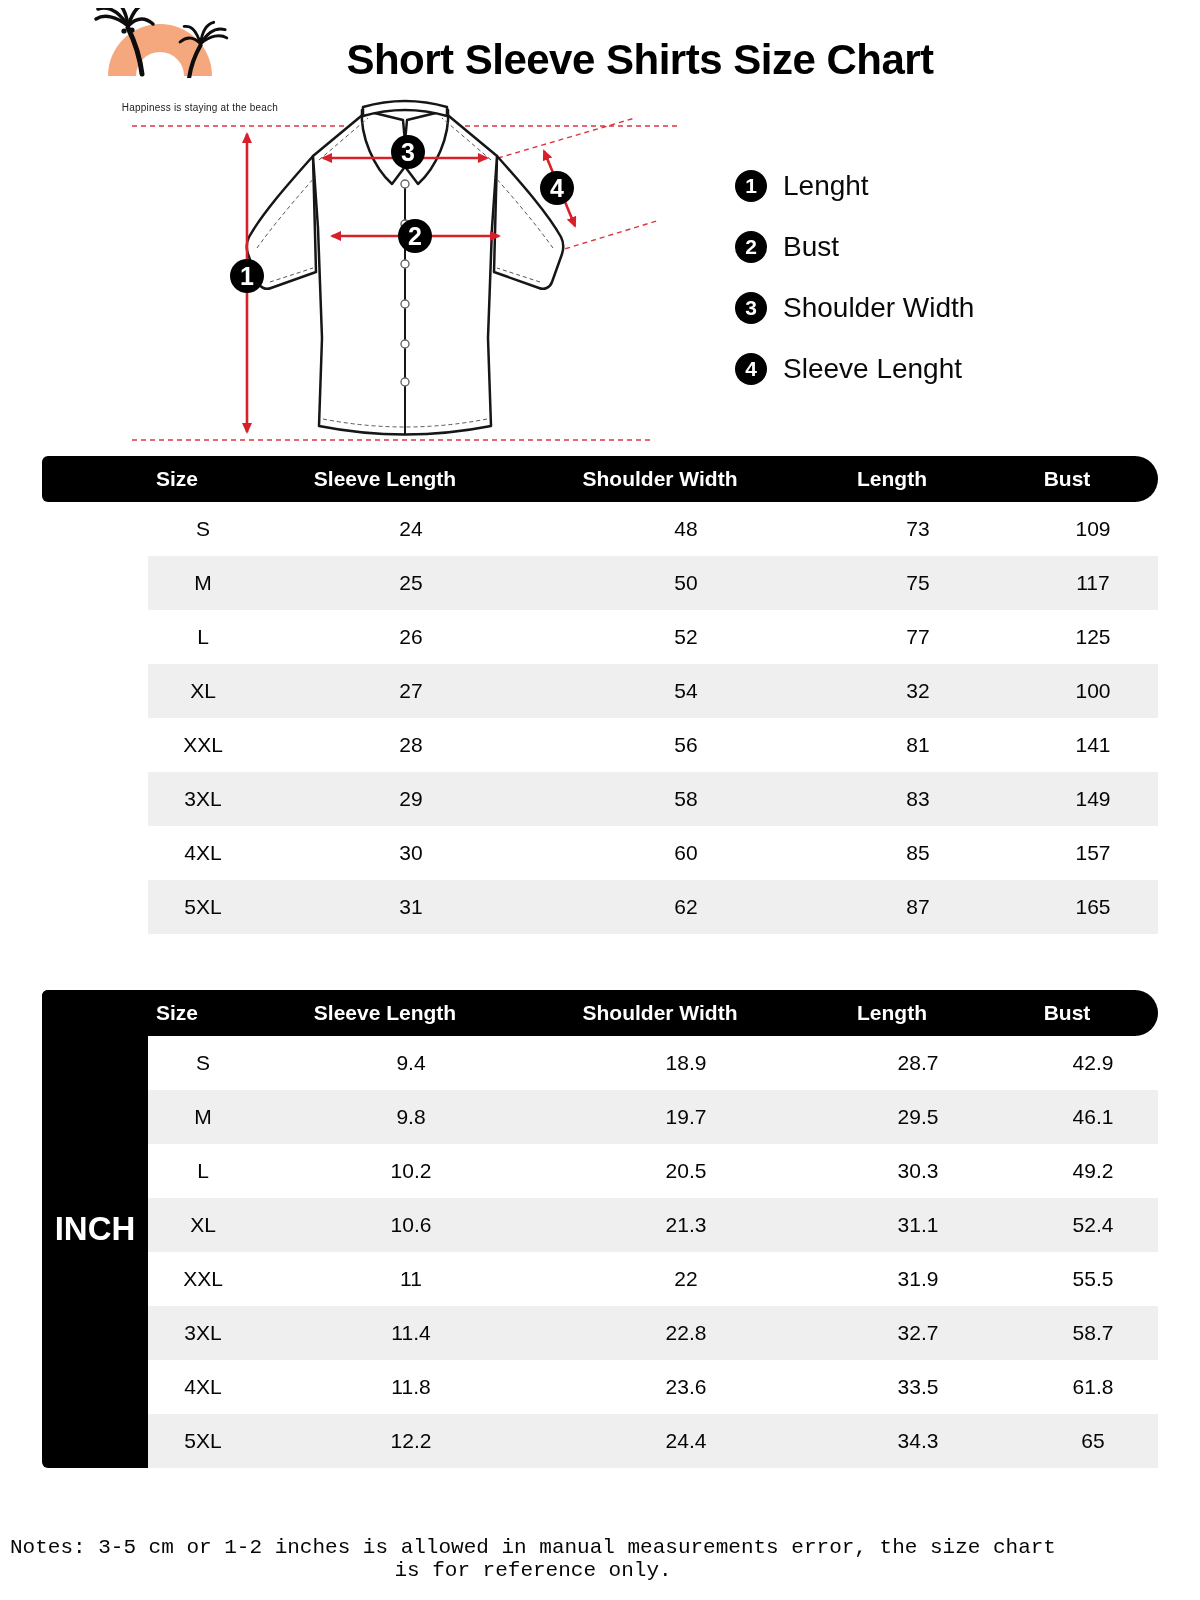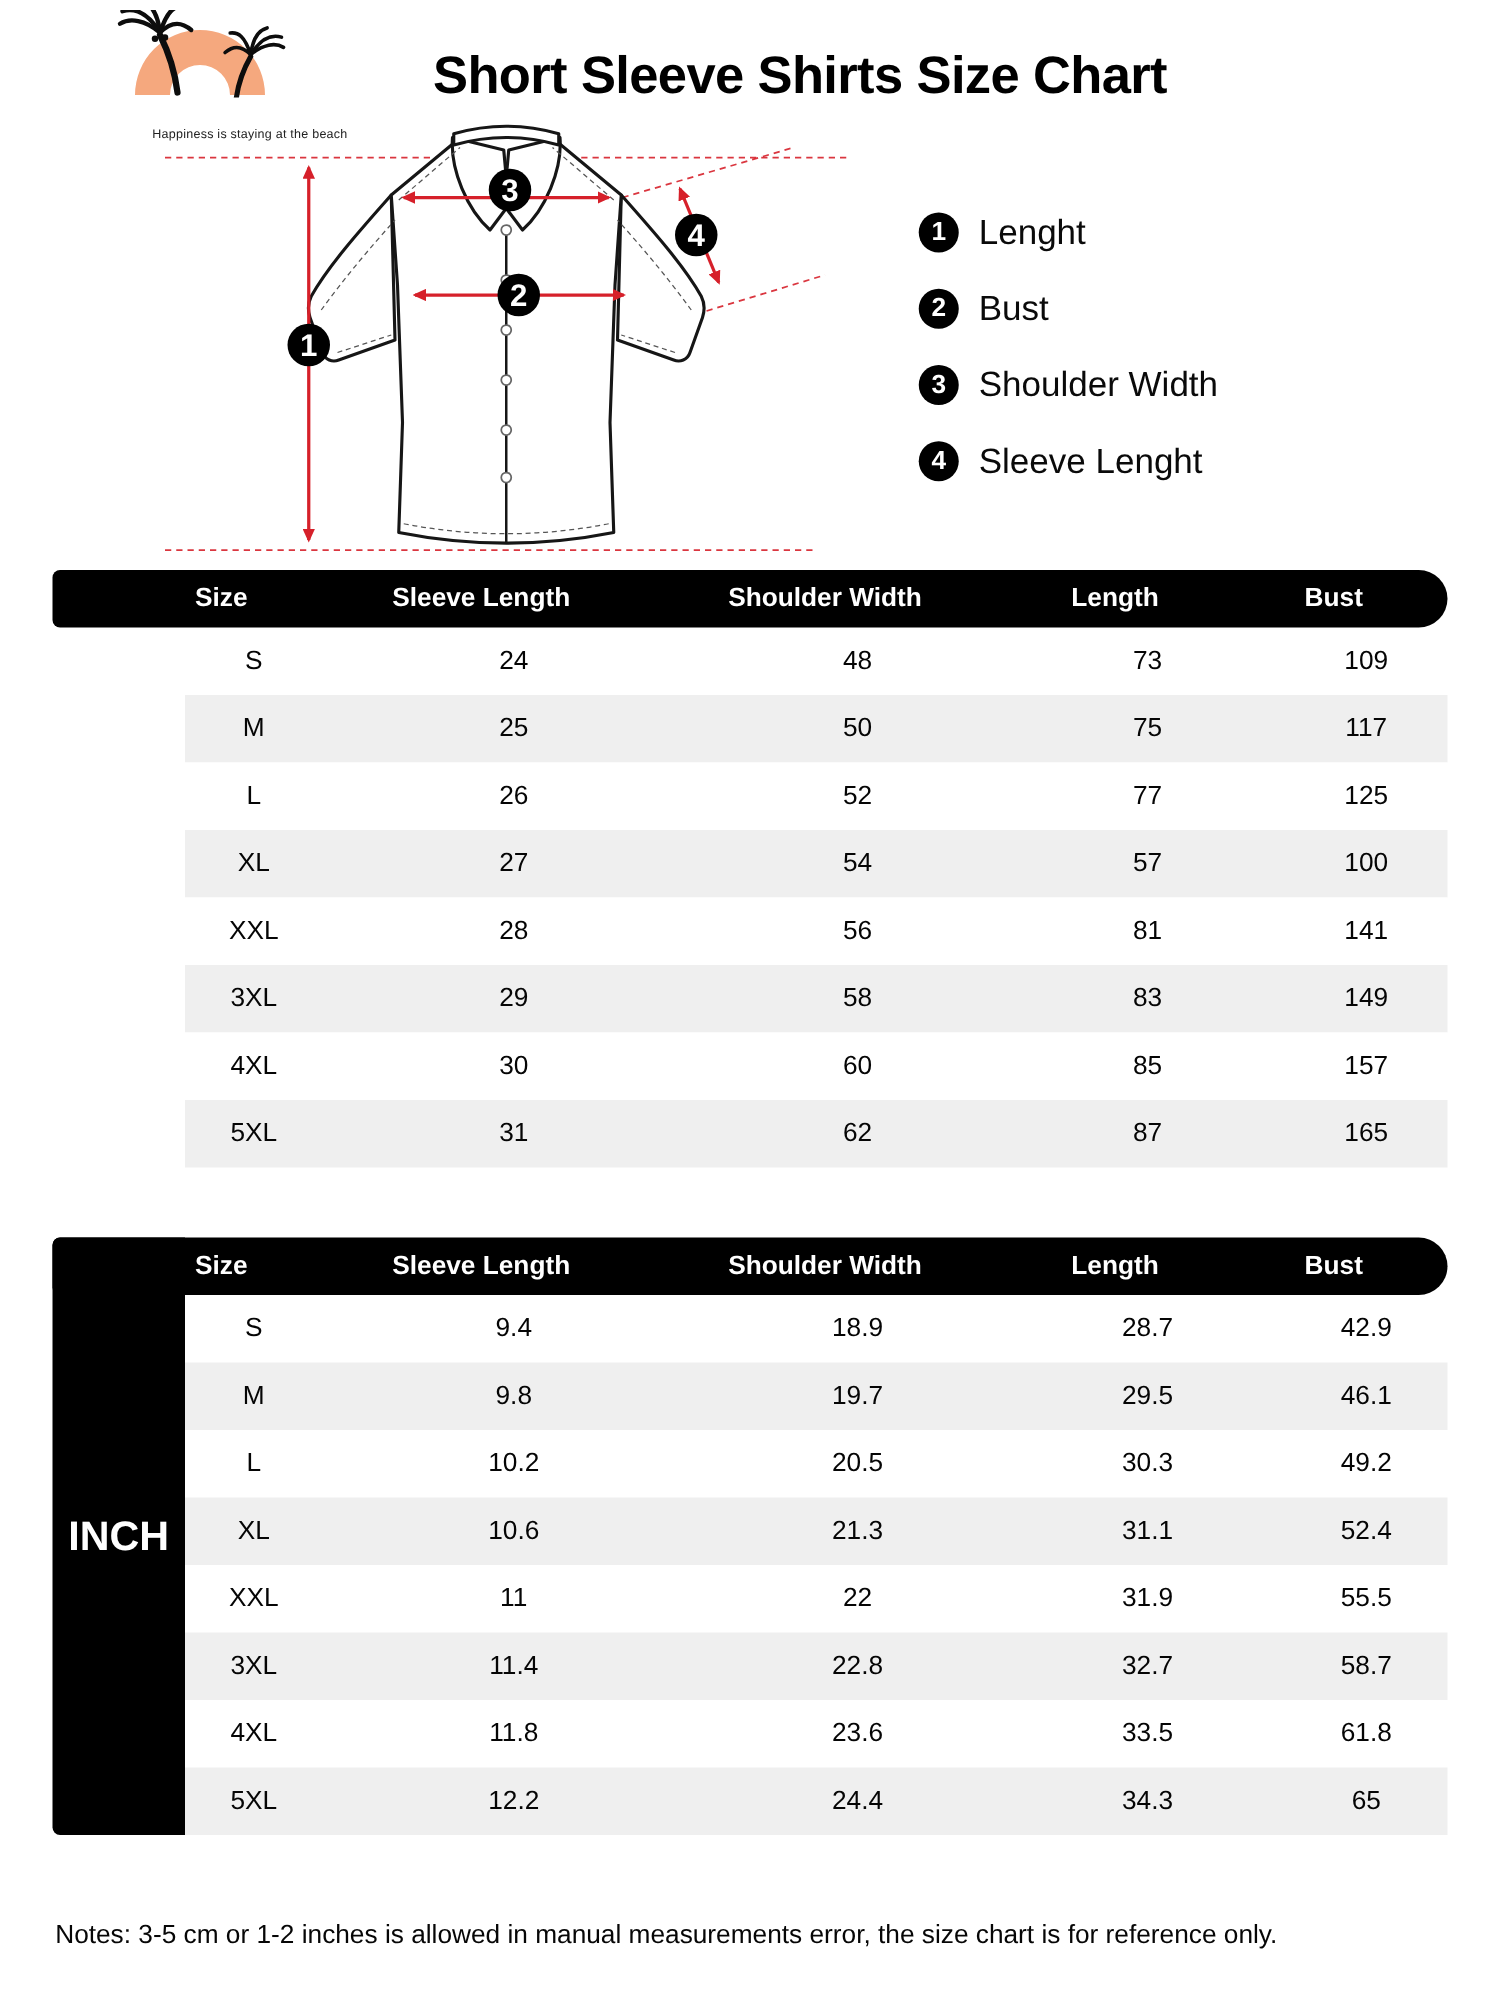--- a/index.html
+++ b/index.html
@@ -56,21 +56,21 @@
   .tbody{margin-left:106px;}
   .trow{
     display:grid;grid-template-columns:110px 306px 244px 220px 130px;
     height:54px;align-items:center;background:#fff;
   }
   .trow:nth-child(even){background:#efefef;}
   .tcell{font-size:21px;text-align:center;white-space:nowrap;color:#050505;}
   
   .notes{
     position:absolute;left:0;top:1536px;width:1066px;text-align:center;
-    font-size:21px;color:#060606;
+    font-size:21px;color:#060606;font-family:Liberation Mono, monospace;
   }
   
   .dash{stroke:#d6202a;stroke-width:1.4;stroke-dasharray:5 4;fill:none;opacity:.9;}
   .redline{stroke:#d6202a;stroke-width:2.6;fill:none;}
   .stitch{stroke:#555;stroke-width:1;fill:none;stroke-dasharray:4 3;}
   .badge-num{fill:#fff;font-size:25px;font-weight:bold;font-family:"Liberation Sans",sans-serif;}
 </style>
 </head>
 <body>
 
@@ -215,21 +215,21 @@
           <div class="tcell">L</div>
           <div class="tcell">26</div>
           <div class="tcell">52</div>
           <div class="tcell">77</div>
           <div class="tcell">125</div>
         </div>
         <div class="trow">
           <div class="tcell">XL</div>
           <div class="tcell">27</div>
           <div class="tcell">54</div>
-          <div class="tcell">57</div>
+          <div class="tcell">32</div>
           <div class="tcell">100</div>
         </div>
         <div class="trow">
           <div class="tcell">XXL</div>
           <div class="tcell">28</div>
           <div class="tcell">56</div>
           <div class="tcell">81</div>
           <div class="tcell">141</div>
         </div>
         <div class="trow">

